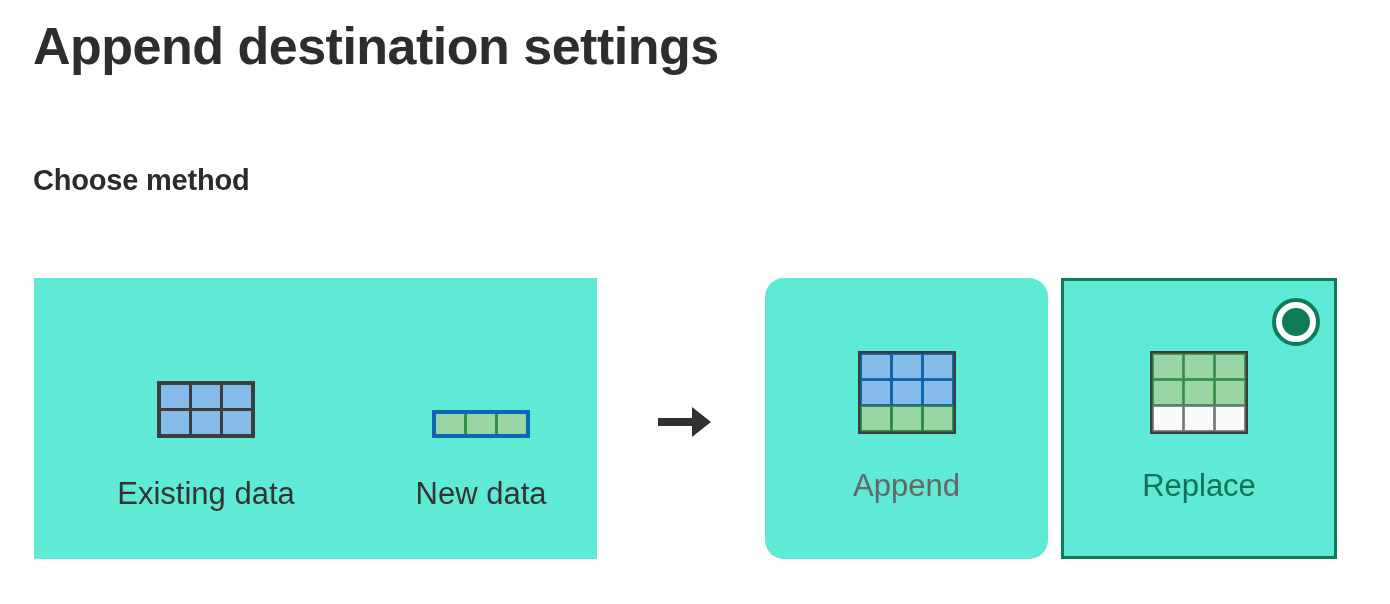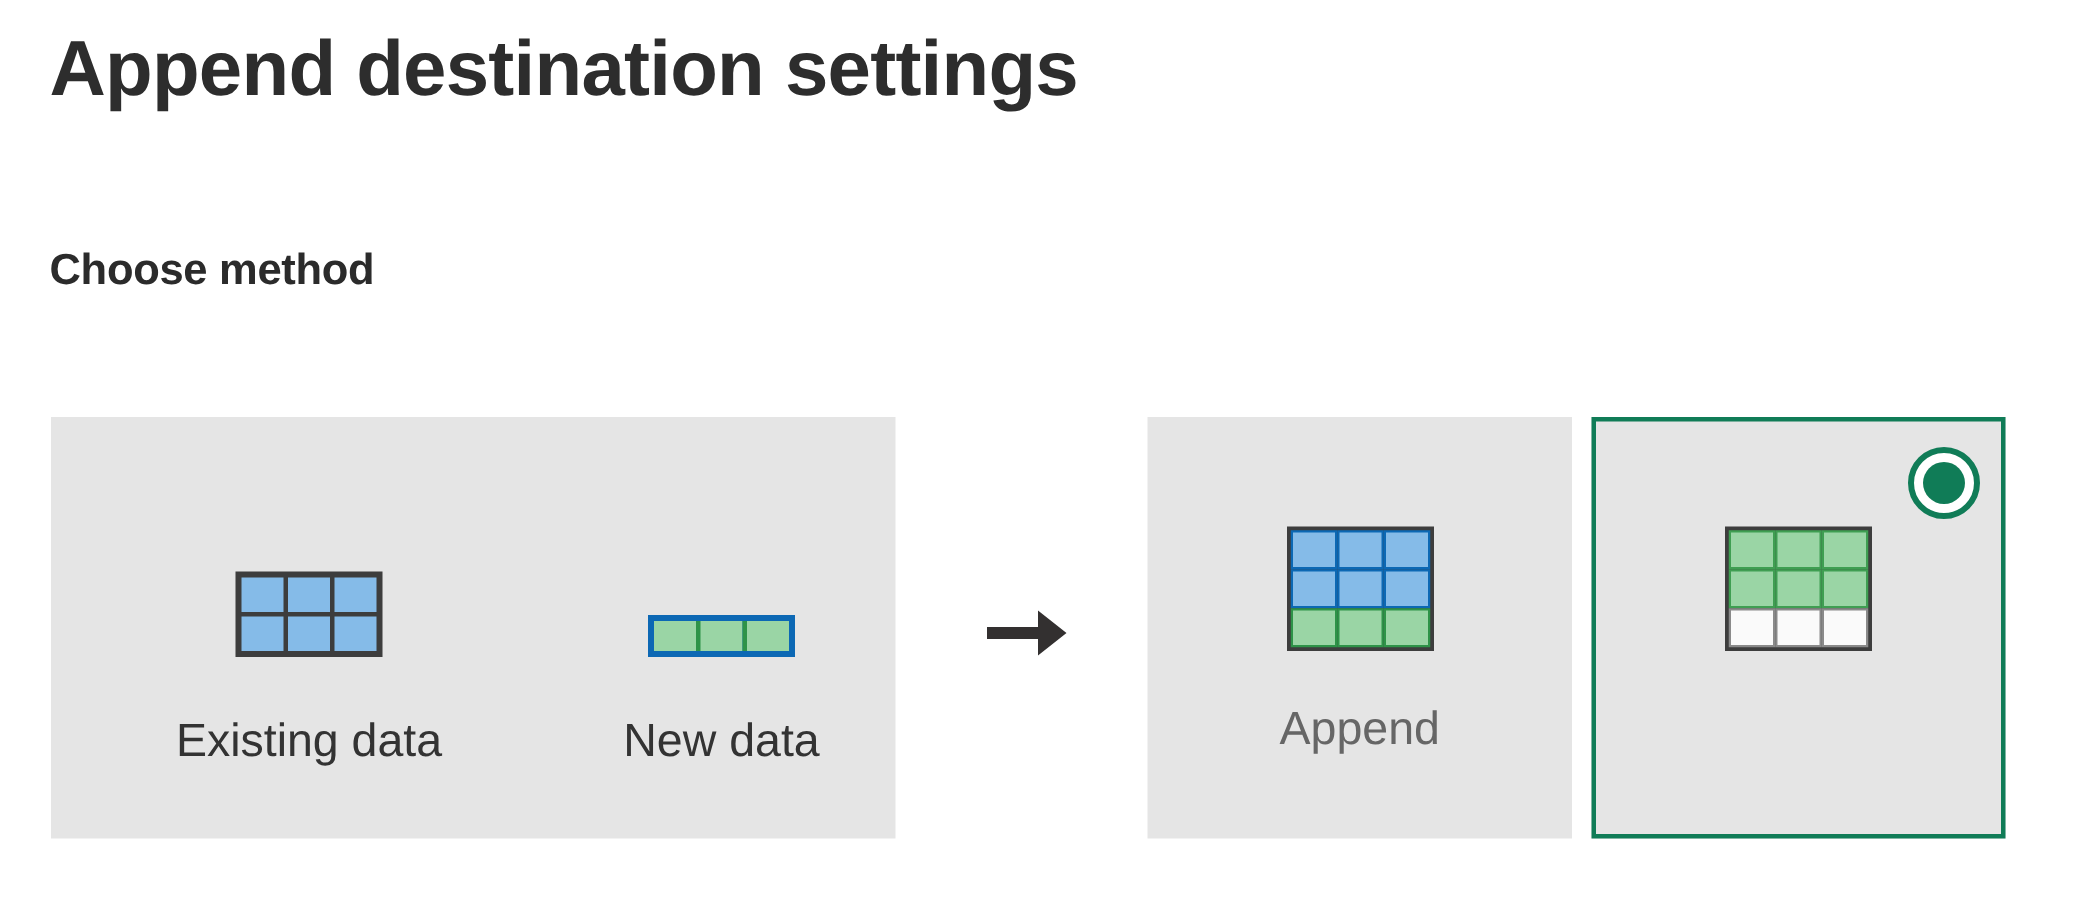--- a/index.html
+++ b/index.html
@@ -36,34 +36,35 @@
     line-height: 40px;
     font-weight: 700;
     letter-spacing: -0.2px;
     color: #2b2b2b;
     white-space: nowrap;
   }
 
   
   .card {
     position: absolute;
-    background: #e5e5e5;
+    background: #5eead4;
     box-sizing: border-box;
   }
   #source-card {
     left: 34px;
     top: 278px;
     width: 563px;
     height: 281px;
   }
   #append-card {
     left: 765px;
     top: 278px;
     width: 283px;
     height: 281px;
+    border-radius: 19px;
   }
   #replace-card {
     left: 1061px;
     top: 278px;
     width: 276px;
     height: 281px;
     border: 3px solid #107c57;
   }
 
   
@@ -255,14 +256,15 @@
         <div class="cell-green"></div>
         <div class="cell-green"></div>
         <div class="cell-green"></div>
         <div class="cell-green"></div>
         <div class="cell-green"></div>
         <div class="cell-white"></div>
         <div class="cell-white"></div>
         <div class="cell-white"></div>
       </div>
     </div>
+    <div class="tile-label accent">Replace</div>
   </div>
 </div>
 
 </body></html>

